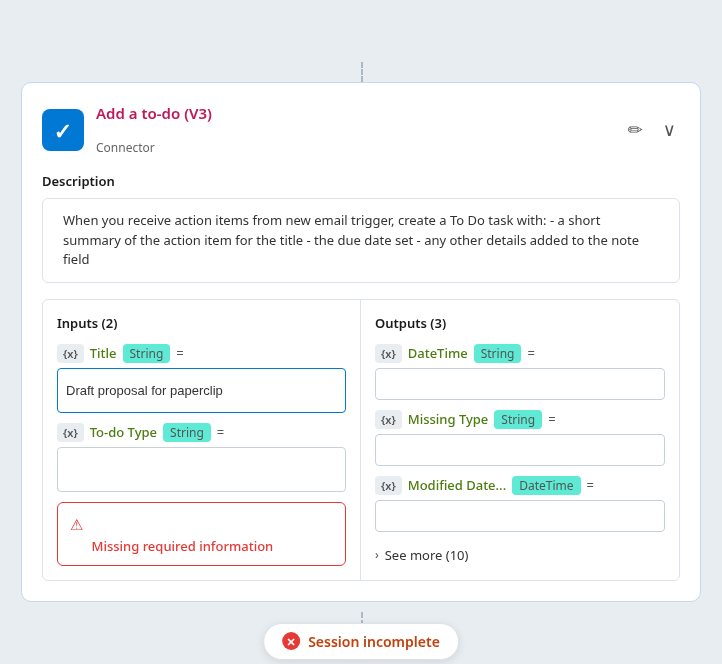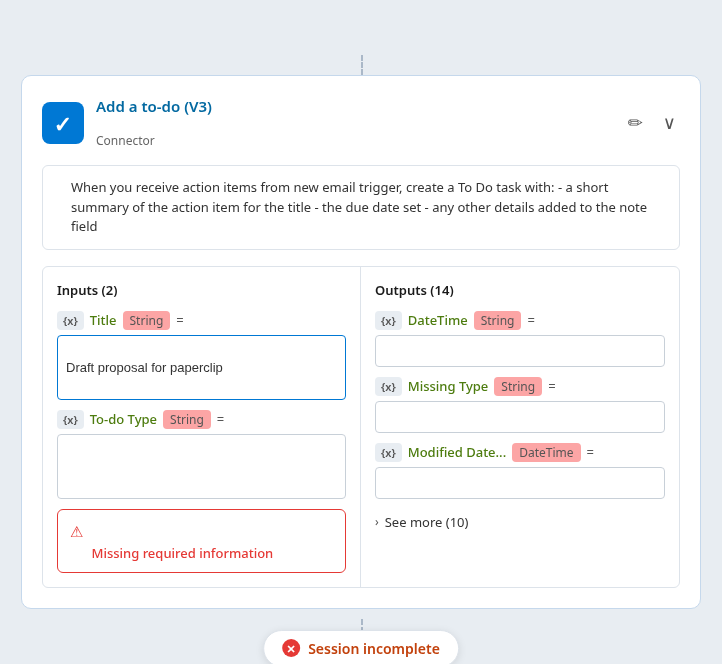--- a/index.html
+++ b/index.html
@@ -45,21 +45,21 @@
       justify-content: center;
     }
     .checkmark {
       color: #fff;
       font-size: 22px;
       font-weight: bold;
     }
     .header-title {
       font-size: 15px;
       font-weight: 600;
-      color: #0369a1;
+      color: #be185d;
     }
     .header-subtitle {
       font-size: 12px;
       color: #666;
       margin-top: 16px;
     }
     .header-actions {
       display: flex;
       gap: 12px;
       align-items: center;
@@ -76,21 +76,21 @@
     
     .section-label {
       font-size: 13px;
       font-weight: 600;
       color: #1a1a1a;
       margin-bottom: 8px;
     }
     .description-box {
       border: 1px solid #dde3ea;
       border-radius: 6px;
-      padding: 12px 28px;
+      padding: 12px 20px;
       font-size: 13px;
       color: #333;
       line-height: 1.5;
       margin-bottom: 16px;
     }
 
     
     .io-grid {
       display: grid;
       grid-template-columns: 1fr 1fr;
@@ -131,33 +131,33 @@
       border-radius: 4px;
     }
     .field-name {
       font-size: 13px;
       color: #4d7c0f;
       font-weight: 500;
     }
     .field-type {
       font-size: 12px;
       color: #555;
-      background: #fca5a5;
+      background: #5eead4;
       padding: 1px 7px;
       border-radius: 4px;
     }
     .field-eq {
       font-size: 13px;
       color: #555;
     }
     .field-input {
       width: 100%;
       border: 1.5px solid #0078d4;
       border-radius: 4px;
-      padding: 24px 8px;
+      padding: 14px 8px;
       font-size: 13px;
       color: #333;
       outline: none;
     }
     .field-input.empty {
       border: 1px solid #c8d0d8;
       color: transparent;
     }
     .field-input-output {
       width: 100%;
@@ -273,20 +273,21 @@
           <div class="header-title">Add a to-do (V3)</div>
           <div class="header-subtitle">Connector</div>
         </div>
       </div>
       <div class="header-actions">
         <button class="icon-btn">✏</button>
         <button class="icon-btn">∨</button>
       </div>
     </div>
 
+    <div class="section-label">Description</div>
     <div class="description-box">When you receive action items from new email trigger, create a To Do task with: - a short summary of the action item for the title - the due date set - any other details added to the note field</div>
 
     <div class="io-grid">
 
       <div class="io-col">
         <div class="io-col-title">Inputs (2)</div>
 
         <div class="field-row">
           <div class="field-header">
             <span class="tag-x">{x}</span>
@@ -307,21 +308,21 @@
           <input class="field-input empty" type="text" style="">
         </div>
 
         <div class="error-box">
           <span class="error-icon">⚠</span>
           <span class="error-text">Missing required information</span>
         </div>
       </div>
 
       <div class="io-col">
-        <div class="io-col-title">Outputs (14)</div>
+        <div class="io-col-title">Outputs (3)</div>
 
         <div class="field-row">
           <div class="field-header">
             <span class="tag-x">{x}</span>
             <span class="field-name">DateTime</span>
             <span class="field-type">String</span>
             <span class="field-eq">=</span>
           </div>
           <div class="field-input-output">&nbsp;</div>
         </div>

